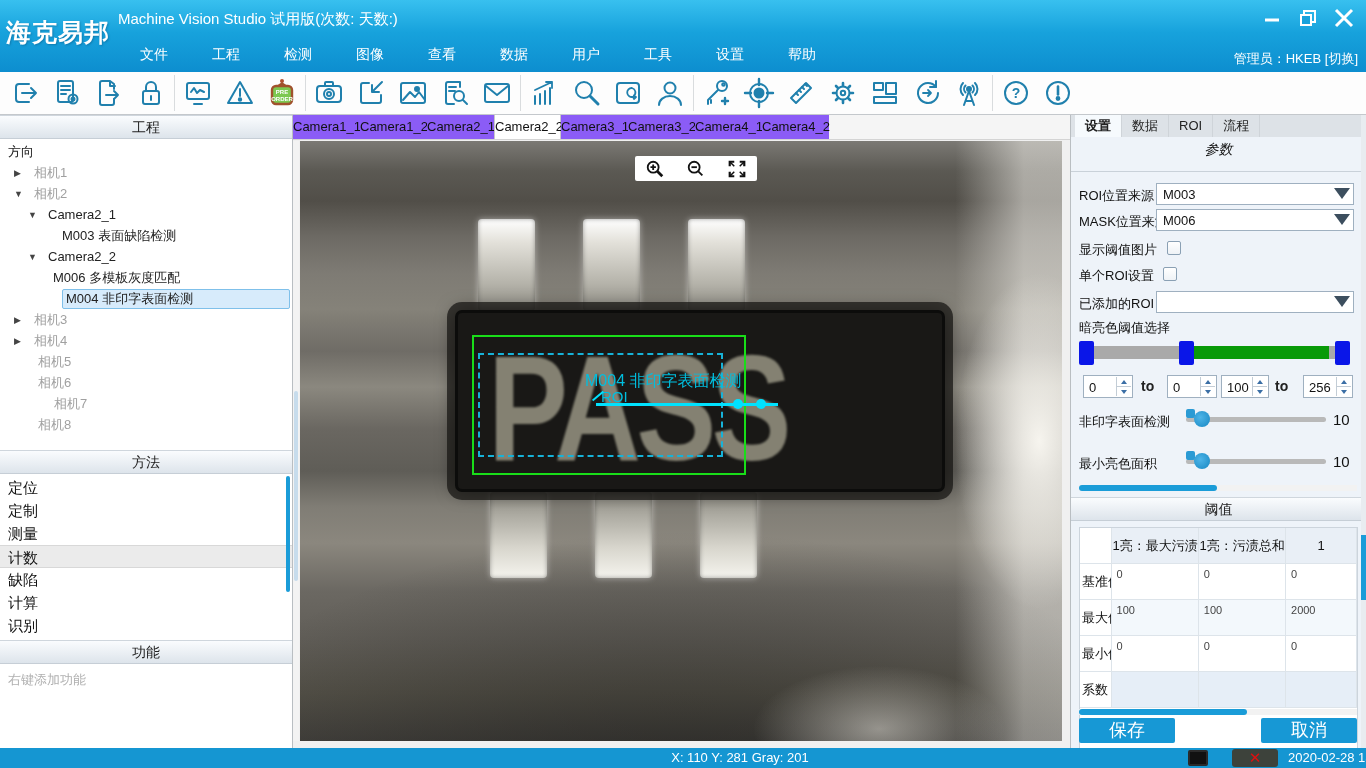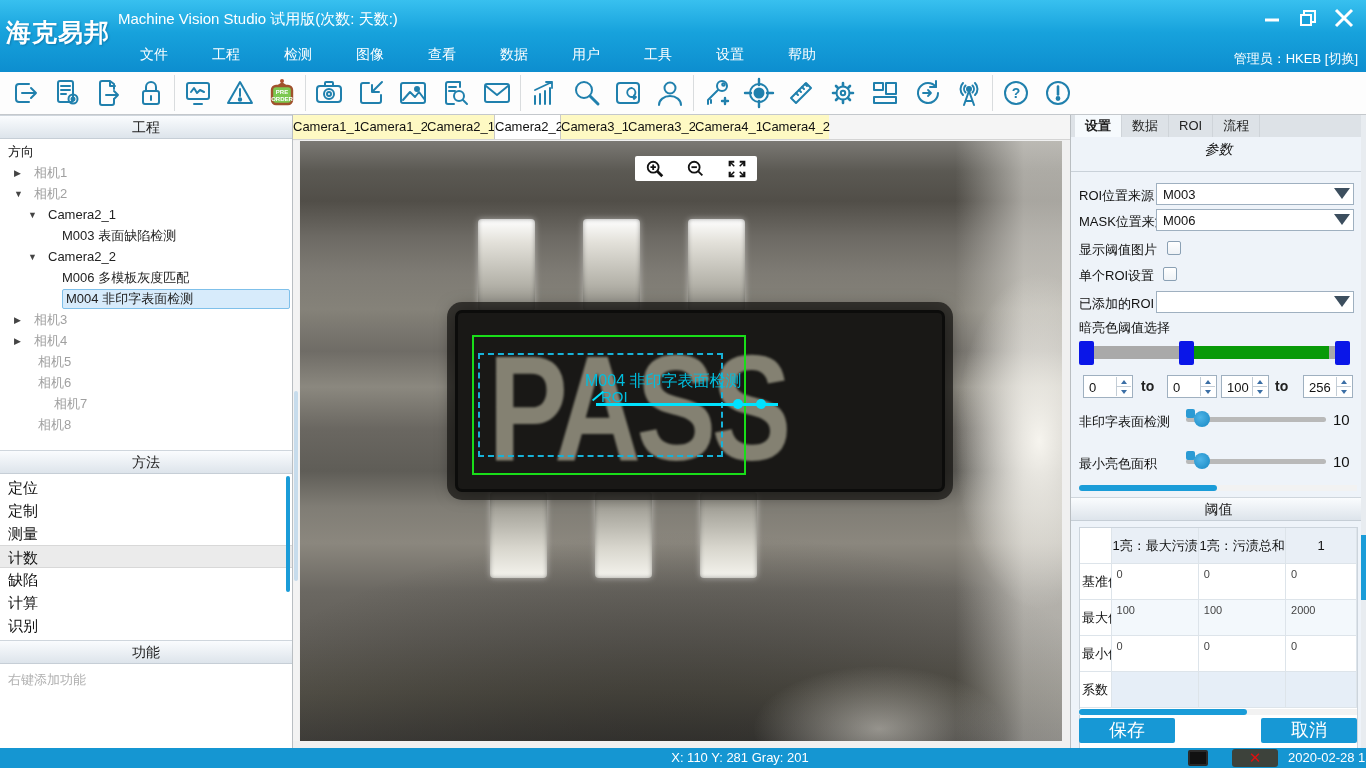--- a/index.html
+++ b/index.html
@@ -42,21 +42,21 @@
   .method-row { height:23px; font-size:15px; color:#111; padding-left:8px; line-height:23px; }
   .method-sel { background:#ebebeb; border-top:1px solid #d8d8d8; border-bottom:1px solid #d8d8d8; }
   .methods-sb { position:absolute; right:2px; top:361px; width:4px; height:116px; background:#1a9cd8; border-radius:2px; }
   .func-header { position:absolute; left:0; top:525px; width:100%; }
   .func-hint { position:absolute; left:8px; top:556px; font-size:13px; color:#b0b0b0; }
 
   
   .center { position:absolute; left:293px; top:115px; width:777px; height:633px; background:#f0f0f0; }
   .cam-tabs { position:absolute; left:0; top:0; width:100%; height:25px; background:#f5f5f5;
               border-bottom:1px solid #d4d4d4; display:flex; }
-  .cam-tab { width:67px; text-align:center; font-size:13px; color:#111; line-height:24px; background:#fef9c3; }
+  .cam-tab { width:67px; text-align:center; font-size:13px; color:#111; line-height:24px; background:#8b5cf6; }
   .cam-tab.active { background:#fff; border-left:1px solid #c9c9c9; border-right:1px solid #c9c9c9; }
   .photo { position:absolute; left:7px; top:26px; width:762px; height:600px; overflow:hidden;
     background:
       radial-gradient(ellipse 120px 240px at 97% 50%, rgba(250,248,242,.95), rgba(250,248,242,0) 70%),
       radial-gradient(ellipse 180px 90px at 76% 98%, rgba(225,222,214,.55), rgba(225,222,214,0) 70%),
       radial-gradient(ellipse 900px 500px at 50% 115%, rgba(20,20,18,.55), rgba(20,20,18,0) 60%),
       linear-gradient(90deg, rgba(0,0,0,0) 86%, rgba(240,238,232,.55) 95%),
       linear-gradient(180deg,#7b7974 0%,#5b5953 5%,#514e48 10%,#6d6a64 16%,#7e7b74 22%,#858279 28%,
         #6f6c66 35%,#8b887f 41%,#6a6761 48%,#5f5d57 55%,#807d75 61%,#8b877e 67%,#6b6862 75%,
         #615e58 83%,#555249 92%,#44423e 100%); }
@@ -383,21 +383,21 @@
           <span class="tree-label" style="left: 48px;">Camera2_1</span>
         </div>
         <div class="tree-row">
           <span class="tree-label" style="left: 62px;">M003  表面缺陷检测</span>
         </div>
         <div class="tree-row">
           <span class="tree-arrow" style="left: 28px;">▼</span>
           <span class="tree-label" style="left: 48px;">Camera2_2</span>
         </div>
         <div class="tree-row">
-          <span class="tree-label" style="left: 62px;">M006  多模板灰度匹配</span>
+          <span class="tree-label" style="left: 53px;">M006  多模板灰度匹配</span>
         </div>
         <div class="tree-row">
           <span class="tree-label tree-sel" style="left: 62px; right: 2px; padding: 0px 3px;">M004  非印字表面检测</span>
         </div>
         <div class="tree-row tree-dim">
           <span class="tree-arrow" style="left: 14px;">▶</span>
           <span class="tree-label" style="left: 34px;">相机3</span>
         </div>
         <div class="tree-row tree-dim">
           <span class="tree-arrow" style="left: 14px;">▶</span>

